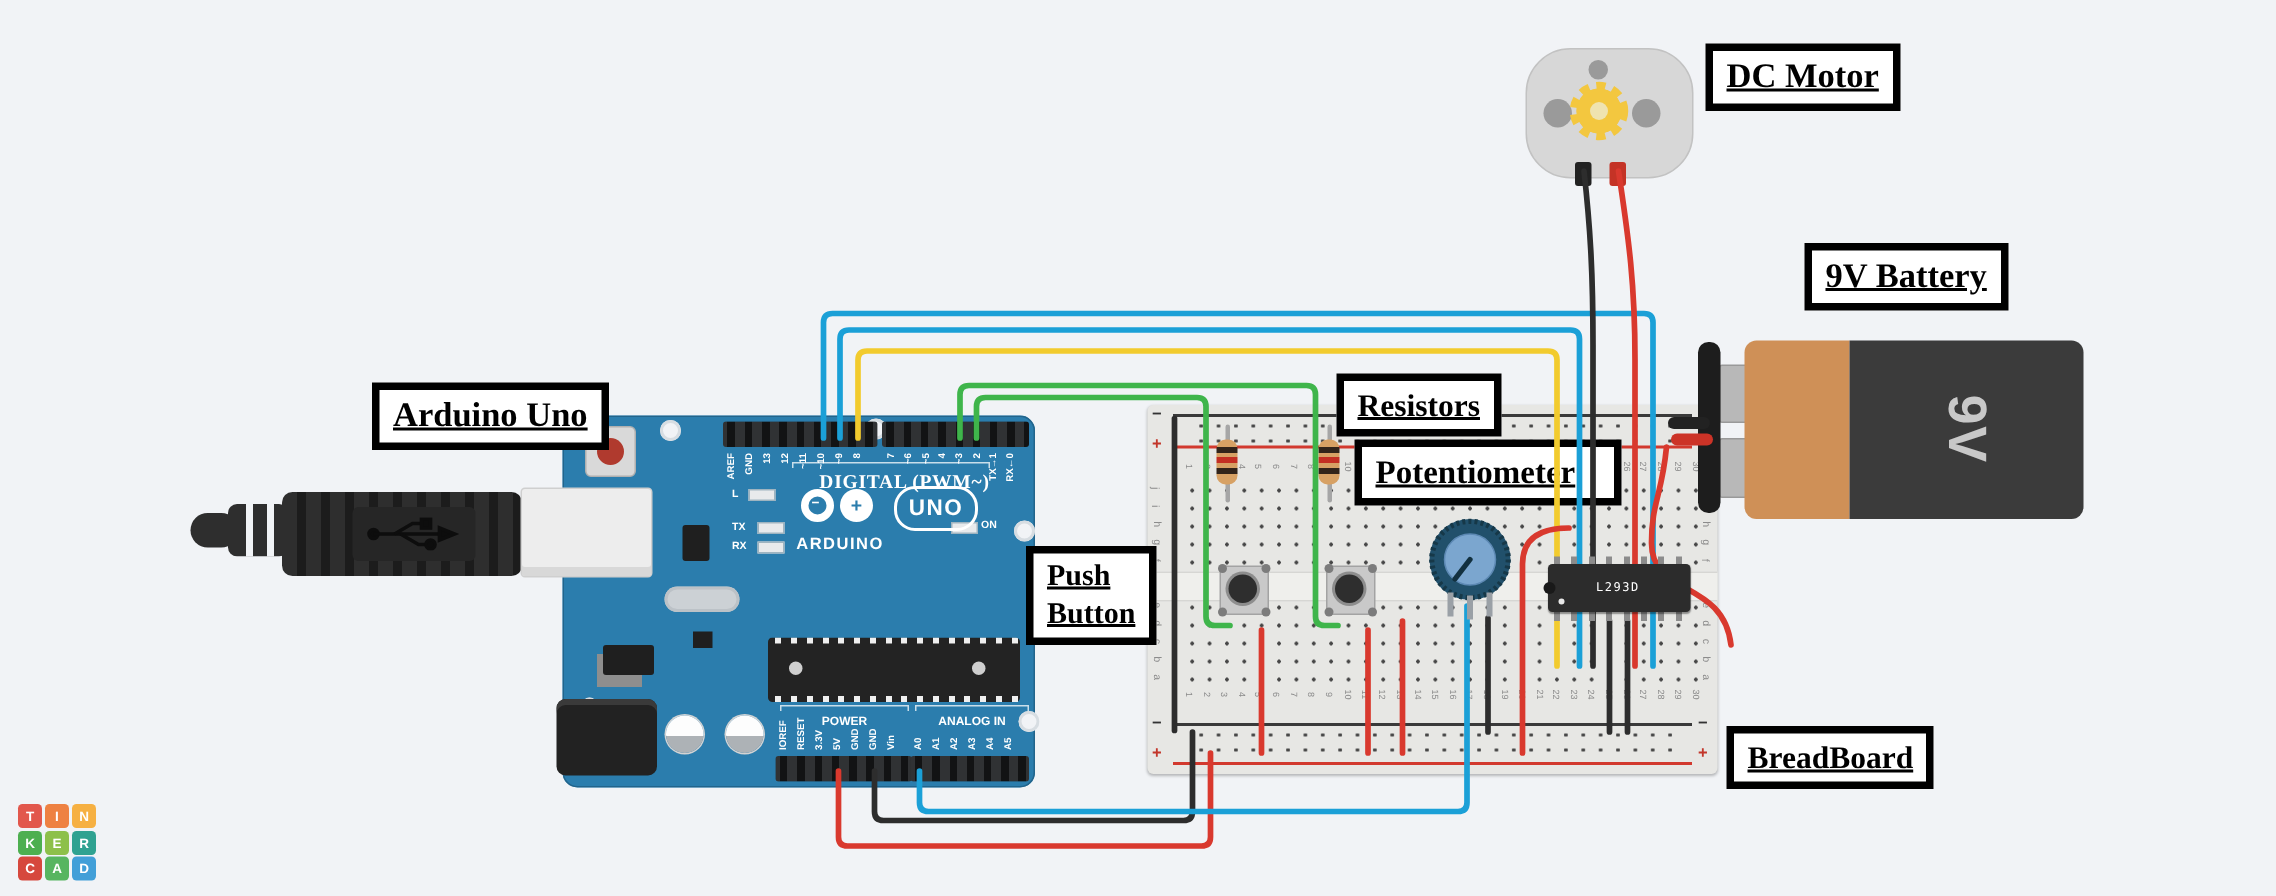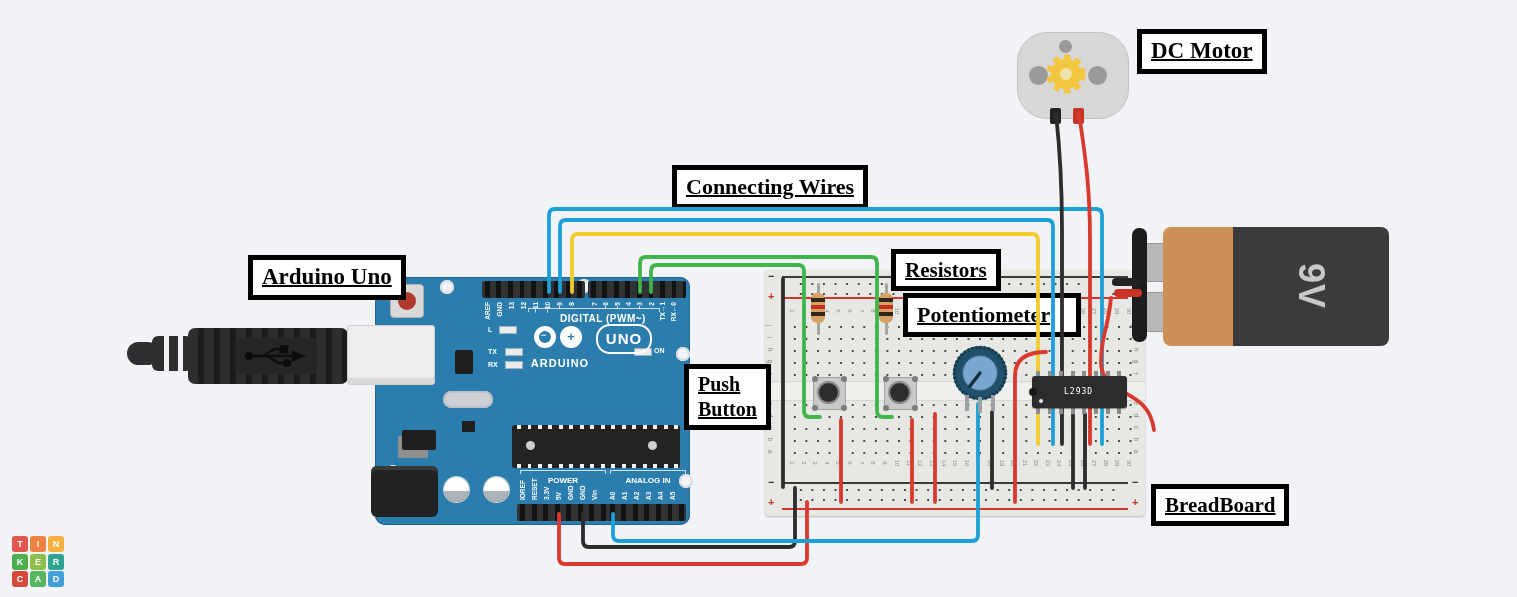--- a/index.html
+++ b/index.html
@@ -144,21 +144,21 @@
       </div>
     <div class="abs" style="left:233px;top:189px;width:80px;height:38px;">
         <span class="pin-label pbot" style="left: 0px;">A0</span>
         <span class="pin-label pbot" style="left: 12px;">A1</span>
         <span class="pin-label pbot" style="left: 24px;">A2</span>
         <span class="pin-label pbot" style="left: 36px;">A3</span>
         <span class="pin-label pbot" style="left: 48px;">A4</span>
         <span class="pin-label pbot" style="left: 60px;">A5</span>
       </div>
 
-    <div class="silk" style="left:153px;top:36px;width:150px;text-align:center;font-size:10px;letter-spacing:.5px;">DIGITAL (PWM~)</div>
+    <div class="silk" style="left:153px;top:36px;width:150px;text-align:center;font-size:13px;letter-spacing:.5px;font-family:Liberation Serif, serif;">DIGITAL (PWM~)</div>
     <div class="wline" style="left:153px;top:31px;width:130px;"></div>
     <div class="silk" style="left:145px;top:199px;width:86px;text-align:center;font-size:8px;">POWER</div>
     <div class="wline" style="left:145px;top:193px;width:84px;"></div>
     <div class="silk" style="left:235px;top:199px;width:76px;text-align:center;font-size:8px;">ANALOG IN</div>
     <div class="wline" style="left:235px;top:193px;width:74px;"></div>
 
     <div class="silk" style="left:113px;top:49px;font-size:7px;">L</div>
     <div class="ledbar" style="left:124px;top:49px;"></div>
     <div class="silk" style="left:113px;top:71px;font-size:7px;">TX</div>
     <div class="ledbar" style="left:130px;top:71px;"></div>
@@ -379,22 +379,22 @@
   <div class="abs" style="left:1132px;top:228px;width:15px;height:114px;background:#1d1d1d;border-radius:7px;z-index:20;"></div>
   <div class="abs" style="left:1146px;top:243px;width:18px;height:37px;background:#b8b8b8;border:1px solid #999;border-radius:2px;z-index:19;"></div>
   <div class="abs" style="left:1146px;top:292px;width:18px;height:38px;background:#b8b8b8;border:1px solid #999;border-radius:2px;z-index:19;"></div>
   <div class="abs" style="left:1163px;top:227px;width:226px;height:119px;z-index:20;">
     <div class="abs" style="left:0;top:0;width:70px;height:119px;background:#cf9057;border-radius:8px 0 0 8px;"></div>
     <div class="abs" style="left:70px;top:0;width:156px;height:119px;background:#3b3b3b;border-radius:0 8px 8px 0;"></div>
     <span class="abs" style="left:118px;top:38px;width:60px;text-align:center;color:#c8c8c8;font-weight:bold;font-size:36px;transform:rotate(90deg);letter-spacing:1px;">9V</span>
   </div>
 
   <div class="tag" style="left:248px;top:207px;font-size:23px;margin-top:48px;"><span class="ln">Arduino Uno</span></div>
-  <div class="tag" style="left:672px;top:165px;font-size:22px;"><span class="ln">Connecting Wires</span></div>
   <div class="tag" style="left:1137px;top:29px;font-size:23px;"><span class="ln">DC Motor</span></div>
+  <div class="tag" style="left:1203px;top:162px;font-size:23px;"><span class="ln">9V Battery</span></div>
   <div class="tag" style="left:891px;top:249px;font-size:21px;"><span class="ln">Resistors</span></div>
   <div class="tag" style="left:684px;top:364px;font-size:20px;">
     <div class="ln">Push</div>
     <div class="ln">Button</div>
   </div>
   <div class="tag" style="left:903px;top:293px;width:150px;font-size:22px;"><span class="ln">Potentiometer</span></div>
   <div class="tag" style="left:1151px;top:484px;font-size:21px;"><span class="ln">BreadBoard</span></div>
 
   <div class="abs" style="left:12px;top:536px;width:54px;height:54px;z-index:10;">
       <div class="tk" style="background: rgb(226, 87, 76); left: 0px; top: 0px;">T</div>

